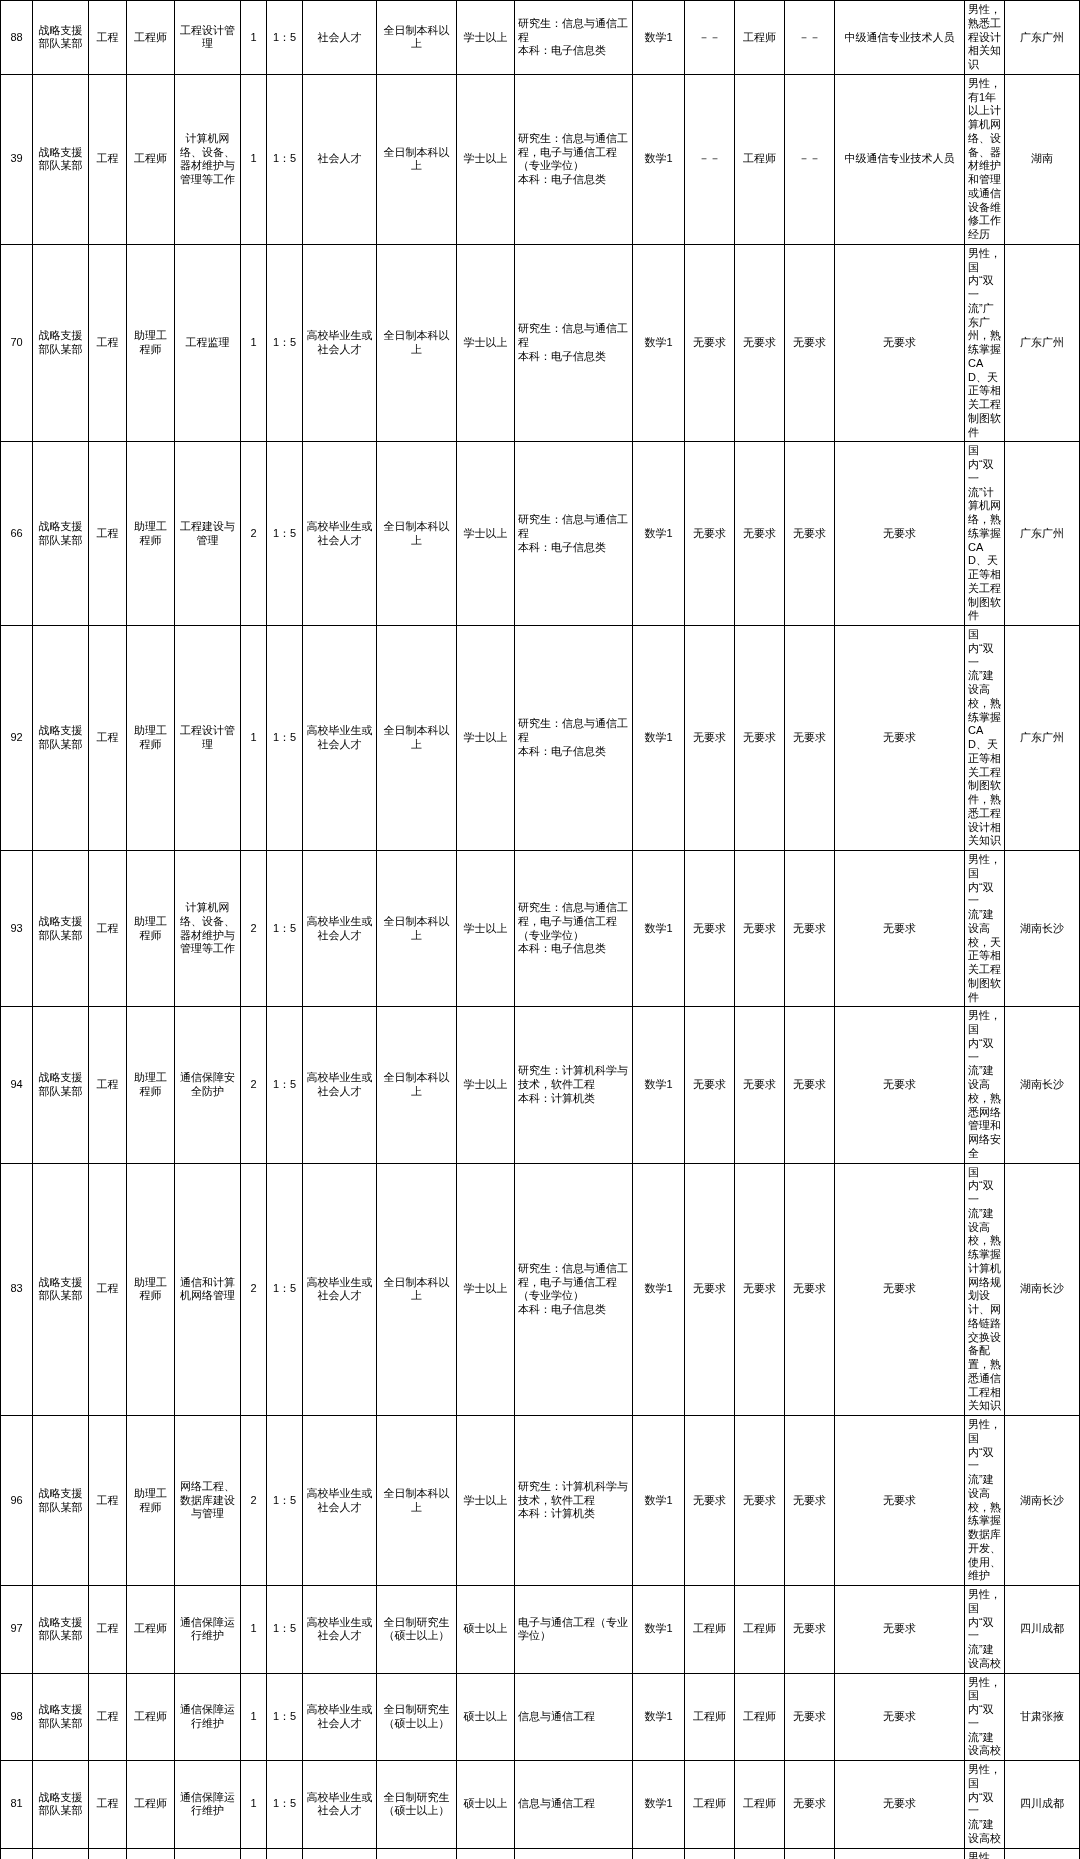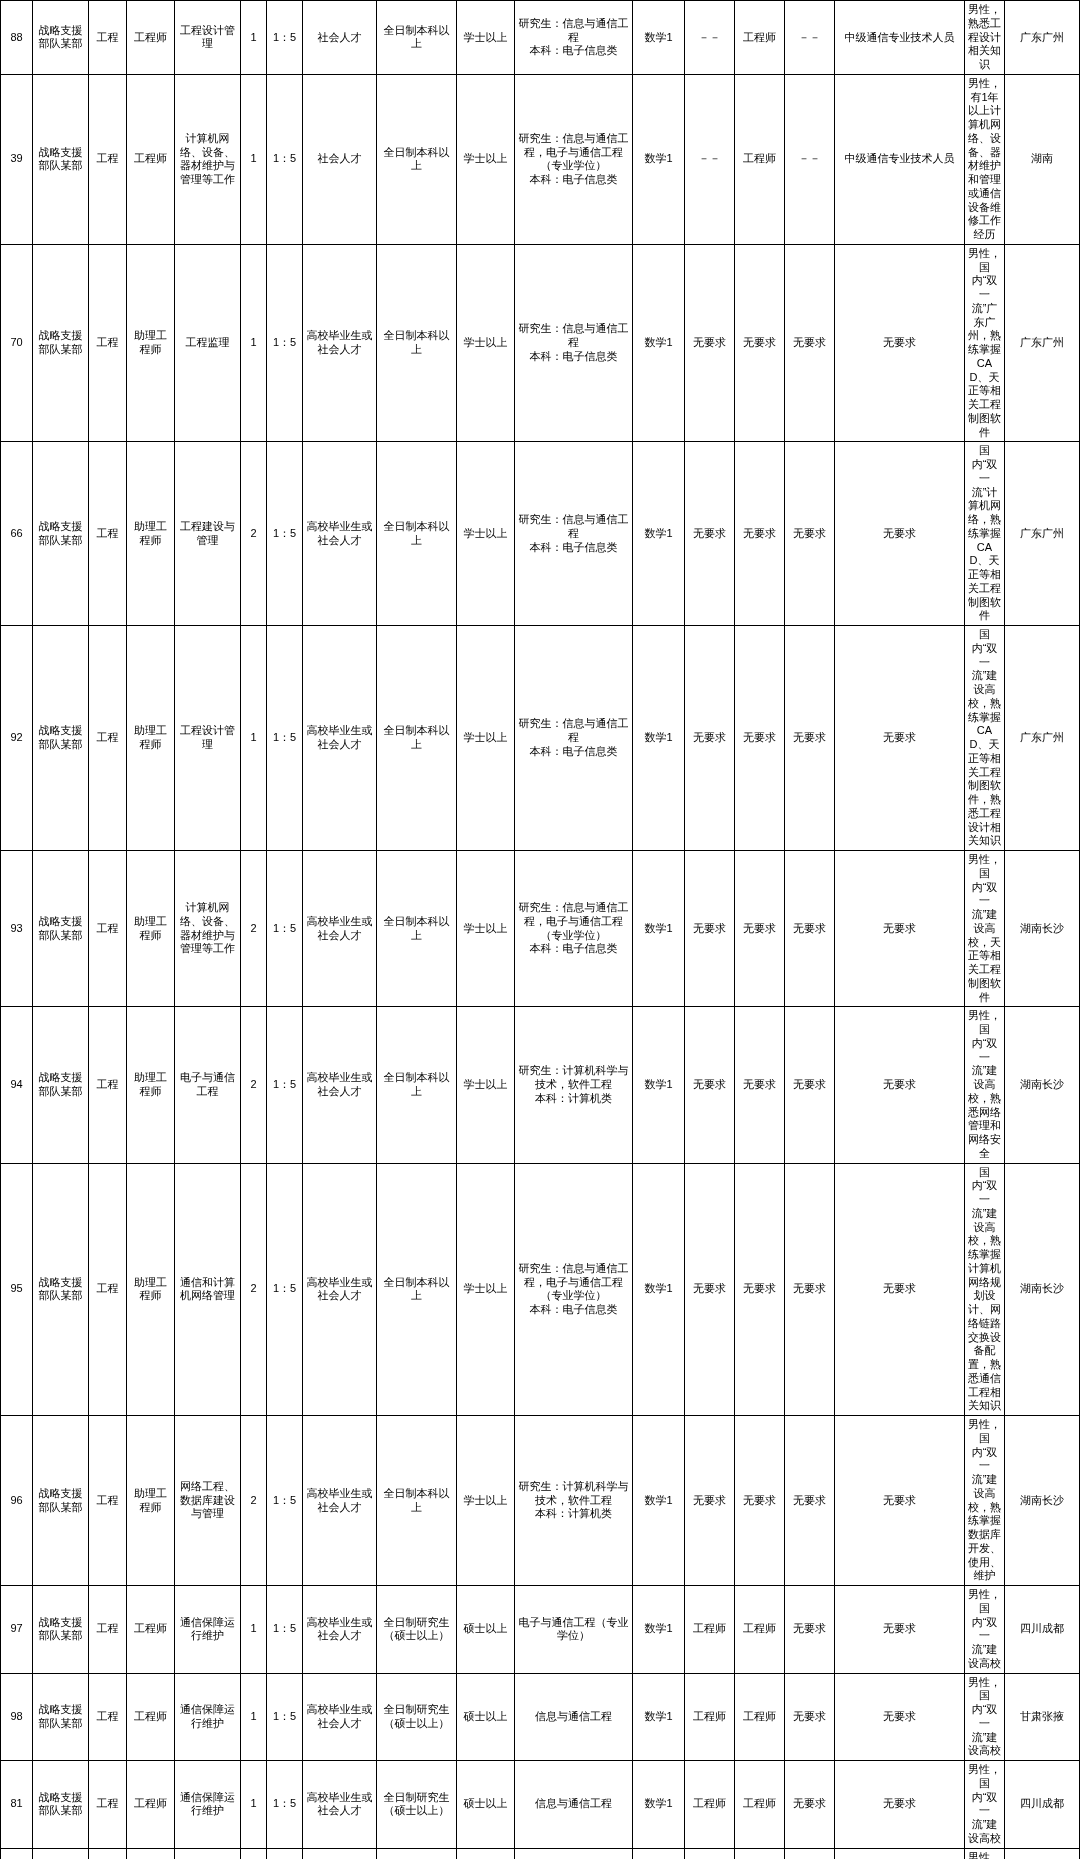--- a/index.html
+++ b/index.html
@@ -9,21 +9,21 @@
   td{
     border:1px solid #000;
     font-size:11px;
     line-height:1.25;
     padding:2px 3px;
     vertical-align:middle;
     color:#000;
     word-break:break-all;
   }
   td.c{text-align:center;}
-  td.l{text-align:center;}
+  td.l{text-align:left;}
   
   col.w-no{width:32px;}
   col.w-unit{width:56px;}
   col.w-cat{width:38px;}
   col.w-post{width:48px;}
   col.w-duty{width:66px;}
   col.w-num{width:26px;}
   col.w-ratio{width:36px;}
   col.w-src{width:74px;}
   col.w-edu{width:80px;}
@@ -179,37 +179,37 @@
           <td class="c">无要求</td>
           <td class="c">无要求</td>
           <td class="l">男性，国内“双一流”建设高校，天正等相关工程制图软件</td>
           <td class="c">湖南长沙</td>
         </tr>
         <tr>
           <td class="c">94</td>
           <td class="c">战略支援部队某部</td>
           <td class="c">工程</td>
           <td class="c">助理工程师</td>
-          <td class="c">电子与通信工程</td>
+          <td class="c">通信保障安全防护</td>
           <td class="c">2</td>
           <td class="c">1：5</td>
           <td class="c">高校毕业生或社会人才</td>
           <td class="c">全日制本科以上</td>
           <td class="c">学士以上</td>
           <td class="l">研究生：计算机科学与技术，软件工程<br>本科：计算机类</td>
           <td class="c">数学1</td>
           <td class="c">无要求</td>
           <td class="c">无要求</td>
           <td class="c">无要求</td>
           <td class="c">无要求</td>
           <td class="l">男性，国内“双一流”建设高校，熟悉网络管理和网络安全</td>
           <td class="c">湖南长沙</td>
         </tr>
         <tr>
-          <td class="c">95</td>
+          <td class="c">83</td>
           <td class="c">战略支援部队某部</td>
           <td class="c">工程</td>
           <td class="c">助理工程师</td>
           <td class="c">通信和计算机网络管理</td>
           <td class="c">2</td>
           <td class="c">1：5</td>
           <td class="c">高校毕业生或社会人才</td>
           <td class="c">全日制本科以上</td>
           <td class="c">学士以上</td>
           <td class="l">研究生：信息与通信工程，电子与通信工程（专业学位）<br>本科：电子信息类</td>

